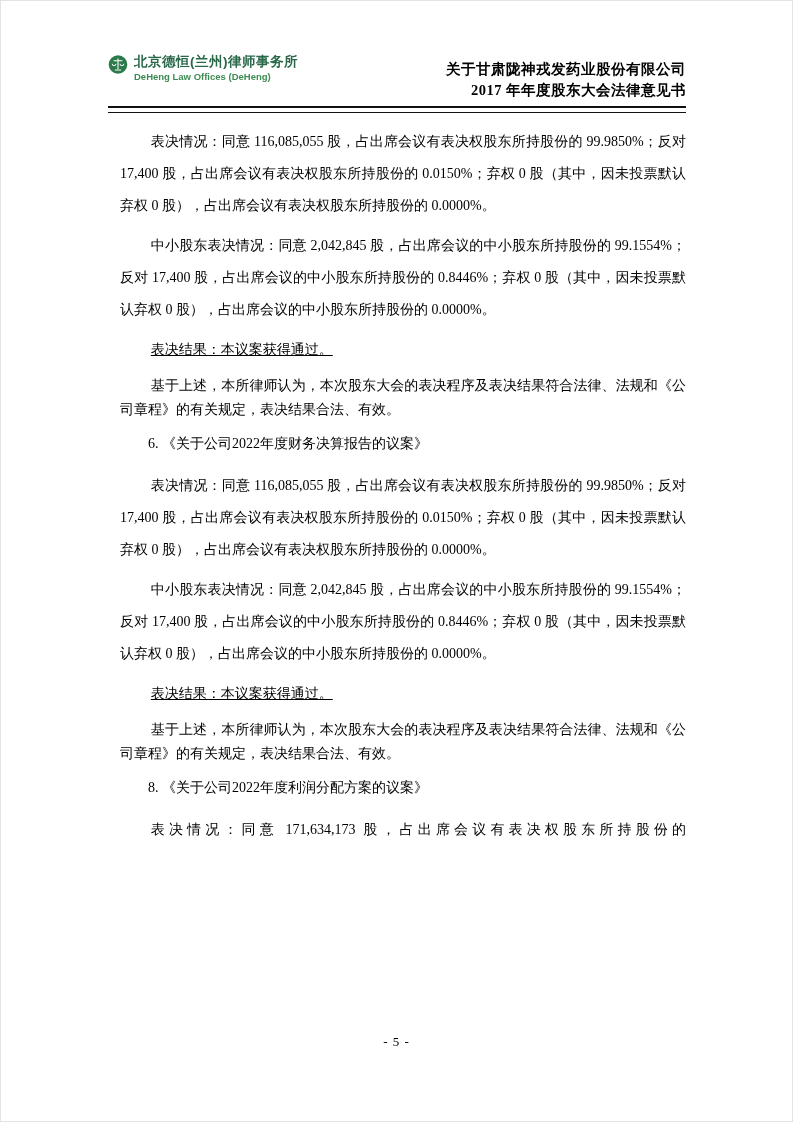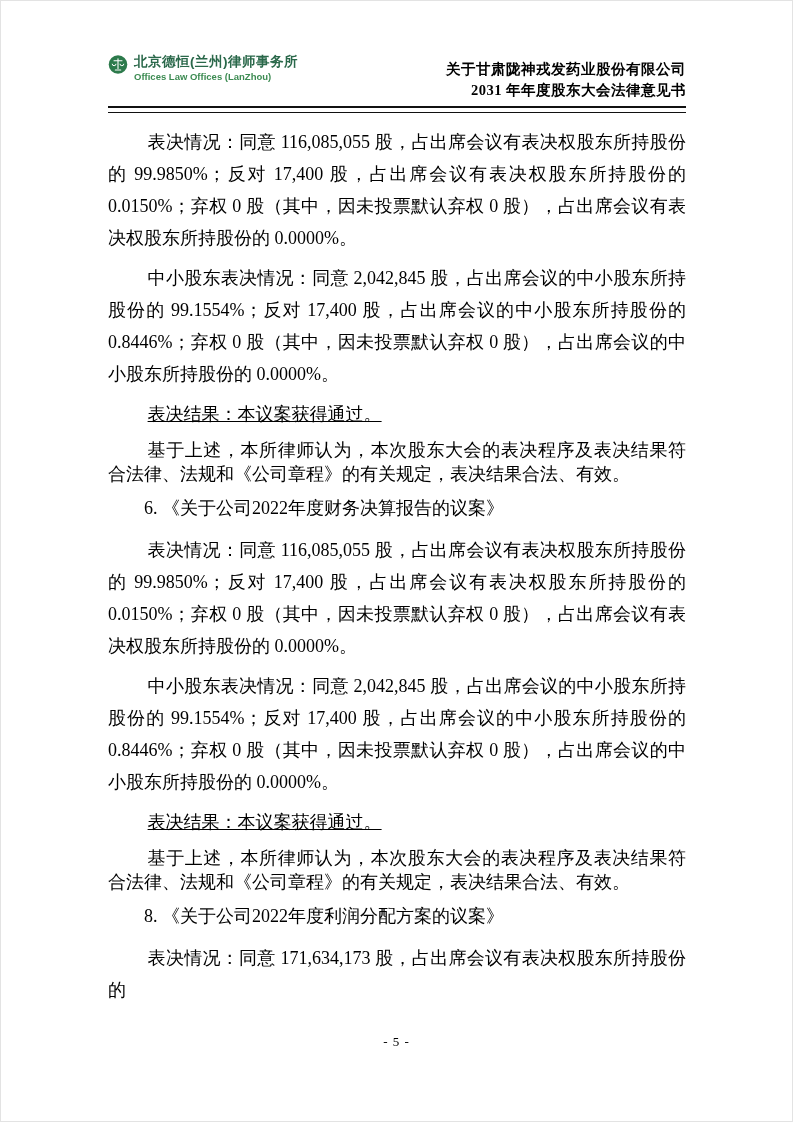--- a/index.html
+++ b/index.html
@@ -38,21 +38,21 @@
     letter-spacing: 0.5px;
   }
   .rule {
     margin-top: 5px;
     height: 4px;
     border-top: 2.5px solid #111;
     border-bottom: 1px solid #111;
   }
 
   
-  main { display: block; padding-top: 13px; font-size: 18px; text-align: justify; }
+  main { display: block; padding-top: 13px; font-size: 14px; text-align: justify; margin-left: 12px; }
   main p { margin: 0; text-indent: 2.2em; }
   .p-vote    { line-height: 32px; margin-bottom: 8px; }
   .p-single  { line-height: 32px; margin-bottom: 8px; text-decoration: underline; }
   .p-loose   { line-height: 24px; margin-bottom: 6px; }
   .p-heading { line-height: 32px; margin-bottom: 10px; text-indent: 2em; }
   .p-cut     { line-height: 32px; text-align-last: justify; }
 
   
   .ftr {
     position: absolute; left: 0; right: 0; top: 1033px;
@@ -69,27 +69,27 @@
       <div class="brand">
         <span class="brand-logo">
           <svg width="20" height="21" viewBox="0 0 20 21" aria-hidden="true">
             <circle cx="10" cy="10.5" r="9.3" fill="#2c7a4b"></circle>
             <path d="M10 4.8 V14.4 M6 6.8 H14 M7.3 16 H12.7" stroke="#ffffff" stroke-width="1.1" fill="none" stroke-linecap="round"></path>
             <path d="M4.2 9.8 a1.9 1.9 0 0 0 3.8 0 M12 9.8 a1.9 1.9 0 0 0 3.8 0" stroke="#ffffff" stroke-width="1" fill="none"></path>
           </svg>
         </span>
         <div>
           <div class="brand-zh">北京德恒(兰州)律师事务所</div>
-          <div class="brand-en">Offices Law Offices (LanZhou)</div>
+          <div class="brand-en">DeHeng Law Offices (DeHeng)</div>
         </div>
       </div>
 
       <div class="doc-title">
         <div>关于甘肃陇神戎发药业股份有限公司</div>
-        <div>2031 年年度股东大会法律意见书</div>
+        <div>2017 年年度股东大会法律意见书</div>
       </div>
     </header>
 
     <div class="rule"></div>
 
     <main>
       <p class="p-vote">表决情况：同意 116,085,055 股，占出席会议有表决权股东所持股份的 99.9850%；反对 17,400 股，占出席会议有表决权股东所持股份的 0.0150%；弃权 0 股（其中，因未投票默认弃权 0 股），占出席会议有表决权股东所持股份的 0.0000%。</p>
       <p class="p-vote">中小股东表决情况：同意 2,042,845 股，占出席会议的中小股东所持股份的 99.1554%；反对 17,400 股，占出席会议的中小股东所持股份的 0.8446%；弃权 0 股（其中，因未投票默认弃权 0 股），占出席会议的中小股东所持股份的 0.0000%。</p>
       <p class="p-single">表决结果：本议案获得通过。</p>
       <p class="p-loose">基于上述，本所律师认为，本次股东大会的表决程序及表决结果符合法律、法规和《公司章程》的有关规定，表决结果合法、有效。</p>

